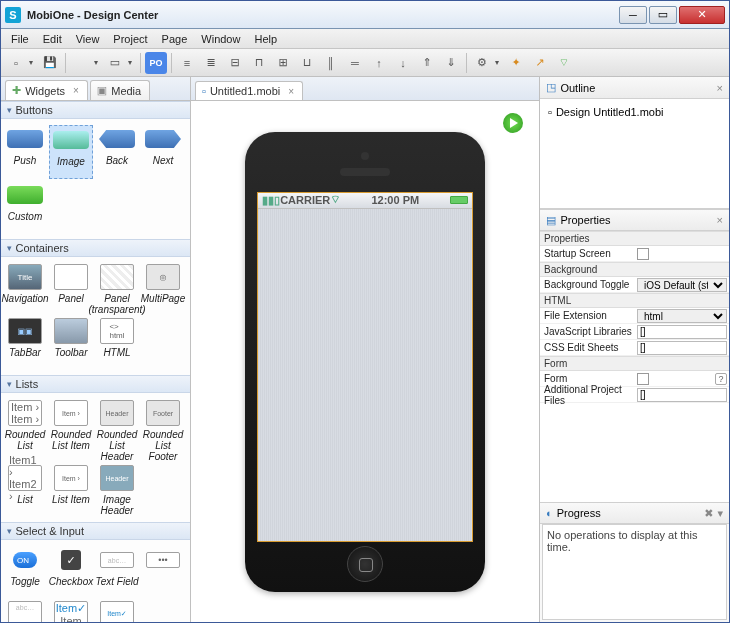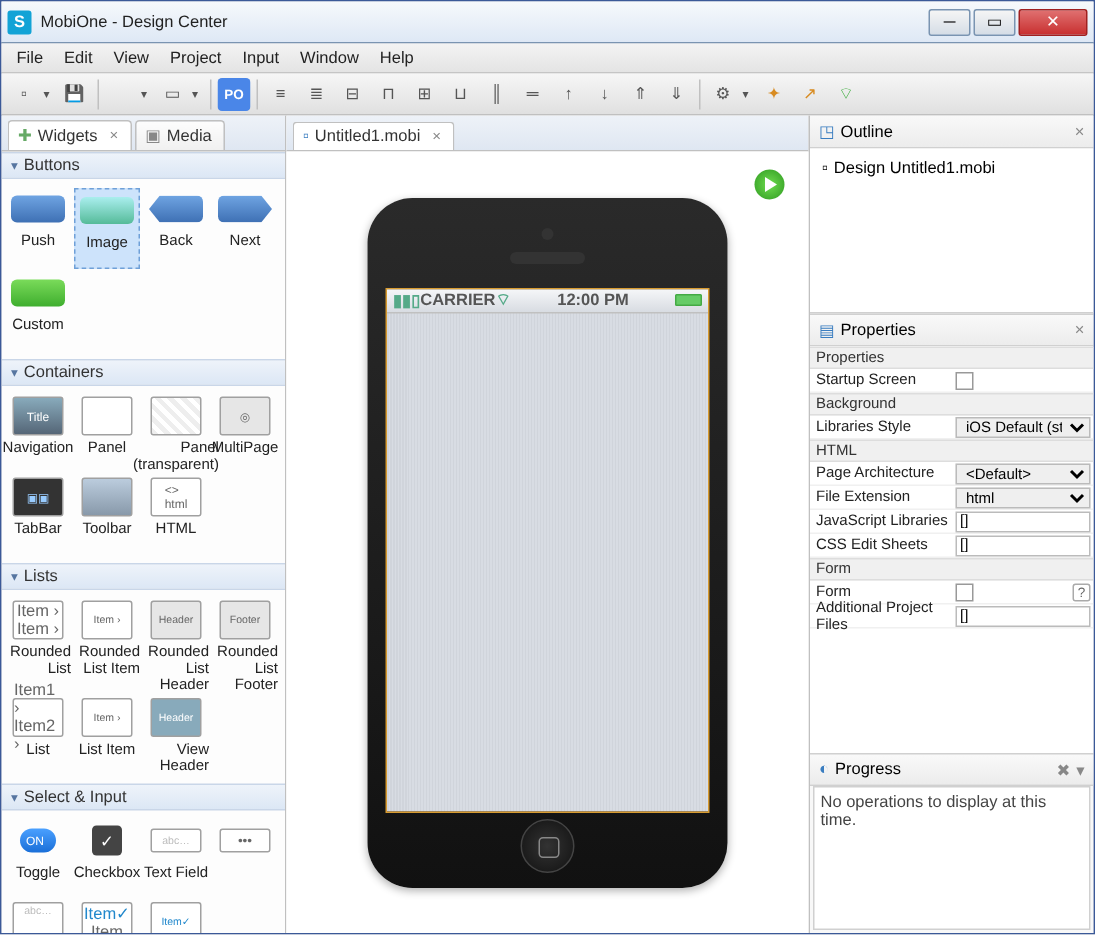--- a/index.html
+++ b/index.html
@@ -1,21 +1,21 @@
 <!DOCTYPE html>
 <html><head>
 <meta charset="utf-8">
 <style>
   * { box-sizing: border-box; margin: 0; padding: 0; font-family: "Segoe UI", Tahoma, sans-serif; font-size: 11px; }
   body { background: #fff; overflow: hidden; }
   .window { width: 730px; height: 623px; border: 1px solid #3b5998; display: flex; flex-direction: column; background: #ebebeb; }
   
   .titlebar { height: 28px; background: linear-gradient(#f6f9fc,#dee8f5); display:flex; align-items:center; padding:0 4px; border-bottom:1px solid #7a94b1;}
   .titlebar .tb-icon { width:16px; height:16px; background:#12a3d6; border-radius:2px; display:flex; align-items:center; justify-content:center; color:#fff; font-weight:bold; margin-right:6px;}
-  .title { color:#222; }
+  .title { color:#222;font-weight:bold; }
   .tb-spacer { flex:1; }
   .win-btn { width:28px; height:18px; margin-left:2px; border:1px solid #7a94b1; border-radius:2px; display:flex; align-items:center; justify-content:center; background:linear-gradient(#f5f5f5,#d5dde6);}
   .win-btn.close { width:46px; background:linear-gradient(#e07070,#c83030); color:#fff; border-color:#a02020;}
   
   .menubar { height:20px; background:linear-gradient(#f3f3f3,#e4e4e4); display:flex; align-items:center; padding:0 4px; border-bottom:1px solid #c5c5c5; gap:2px;}
   .menubar span { padding:2px 6px; color:#222; }
   
   .toolbar { height:28px; background:linear-gradient(#f6f6f6,#e0e0e0); display:flex; align-items:center; padding:2px 4px; border-bottom:1px solid #c0c0c0; gap:2px;}
   .tbtn { width:22px; height:22px; border:1px solid transparent; border-radius:2px; display:flex; align-items:center; justify-content:center; color:#555;}
   .tsep { width:1px; height:20px; background:#c0c0c0; margin:0 2px;}
@@ -26,21 +26,21 @@
   .left { width:190px; background:#f8f8f8; display:flex; flex-direction:column; border-right:1px solid #c0c0c0;}
   .tabrow { height:24px; display:flex; align-items:flex-end; background:linear-gradient(#eef2f8,#dfe7f2); border-bottom:1px solid #c0c0c0; padding:0 4px; gap:2px;}
   .tab { padding:3px 8px 3px 6px; background:linear-gradient(#fdfdfd,#f0f0f0); border:1px solid #c0c0c0; border-bottom:none; border-radius:3px 3px 0 0; display:flex; align-items:center; gap:4px; color:#333;}
   .tab.active { background:#fff; }
   .tab .x { color:#888; font-size:10px; padding-left:4px;}
   .section-head { height:18px; background:linear-gradient(#eef3fa,#dce7f5); border-top:1px solid #c9d6e8; border-bottom:1px solid #c9d6e8; display:flex; align-items:center; padding:0 6px; color:#333;}
   .section-head .tri { margin-right:4px; font-size:9px; color:#5675a0;}
   .palette-body { padding:6px 2px; display:flex; flex-wrap:wrap; gap:2px; }
   .widget { width:44px; display:flex; flex-direction:column; align-items:center; gap:2px; }
   .widget-icon { width:40px; height:28px; display:flex; align-items:center; justify-content:center;}
-  .widget-label { font-size:10px; color:#222; text-align:right; line-height:11px; min-height:22px;}
+  .widget-label { font-size:10px; color:#222; text-align:center; line-height:11px; min-height:22px;font-style:italic;}
   .pill { width:36px; height:18px; background:linear-gradient(#6fa4e2,#3e70b4); border-radius:4px;}
   .pill.green { background:linear-gradient(#7adb5a,#3fae2e);}
   .box { width:34px; height:26px; border:1px solid #a0a0a0; background:#fff; border-radius:2px; font-size:8px; display:flex; align-items:center; justify-content:center; color:#666;}
   .box.gray { background:#e6e6e6;}
   .selblock { background:#cde3fb; border:1px dashed #6fa0d8;}
   
   .center { flex:1; display:flex; flex-direction:column; background:#fff; }
   .center .tabrow { background:linear-gradient(#eef2f8,#dfe7f2);}
   .canvas { flex:1; background:#fff; position:relative; display:flex; align-items:center; justify-content:center;}
   .playbtn { position:absolute; top:12px; right:16px; width:20px; height:20px; border-radius:50%; background:radial-gradient(#6fdc50,#2e9920); display:flex; align-items:center; justify-content:center;}
@@ -86,21 +86,21 @@
     <div class="win-btn">─</div>
     <div class="win-btn">▭</div>
     <div class="win-btn close">✕</div>
   </div>
 
   <div class="menubar">
     <span>File</span>
     <span>Edit</span>
     <span>View</span>
     <span>Project</span>
-    <span>Input</span>
+    <span>Page</span>
     <span>Window</span>
     <span>Help</span>
   </div>
 
   <div class="toolbar">
     <div class="tbtn">▫</div>
       <div class="dd">▾</div>
     <div class="tbtn" style="color:#2a6fbf">💾</div>
     <div class="tsep"></div>
     <div class="tbtn"></div>
@@ -276,21 +276,21 @@
           <div class="widget">
               <div class="widget-icon">
                 <div class="box" style="font-size:7px">Item ›</div>
               </div>
               <div class="widget-label">List Item</div>
             </div>
           <div class="widget">
               <div class="widget-icon">
                 <div class="box" style="background:#8ab;color:#fff;font-size:7px">Header</div>
               </div>
-              <div class="widget-label">View Header</div>
+              <div class="widget-label">Image Header</div>
             </div>
         </div>
 
         <div class="section-head">
             <span class="tri">▾</span>
             <span>Select &amp; Input</span>
           </div>
         <div class="palette-body">
           <div class="widget">
               <div class="widget-icon">
@@ -387,32 +387,26 @@
       <div class="props">
         <div class="prop-section">Properties</div>
         <div class="prop-row">
             <div class="k">Startup Screen</div>
             <div class="v">
               <div class="chk"></div>
             </div>
           </div>
         <div class="prop-section">Background</div>
         <div class="prop-row">
-            <div class="k">Libraries Style</div>
+            <div class="k">Background Toggle</div>
             <div class="v">
               <select><option>iOS Default (strip...</option></select>
             </div>
           </div>
         <div class="prop-section">HTML</div>
-        <div class="prop-row">
-            <div class="k">Page Architecture</div>
-            <div class="v">
-              <select><option>&lt;Default&gt;</option></select>
-            </div>
-          </div>
         <div class="prop-row">
             <div class="k">File Extension</div>
             <div class="v">
               <select><option>html</option></select>
             </div>
           </div>
         <div class="prop-row">
             <div class="k">JavaScript Libraries</div>
             <div class="v">
               <input type="text" value="[]" style="">

